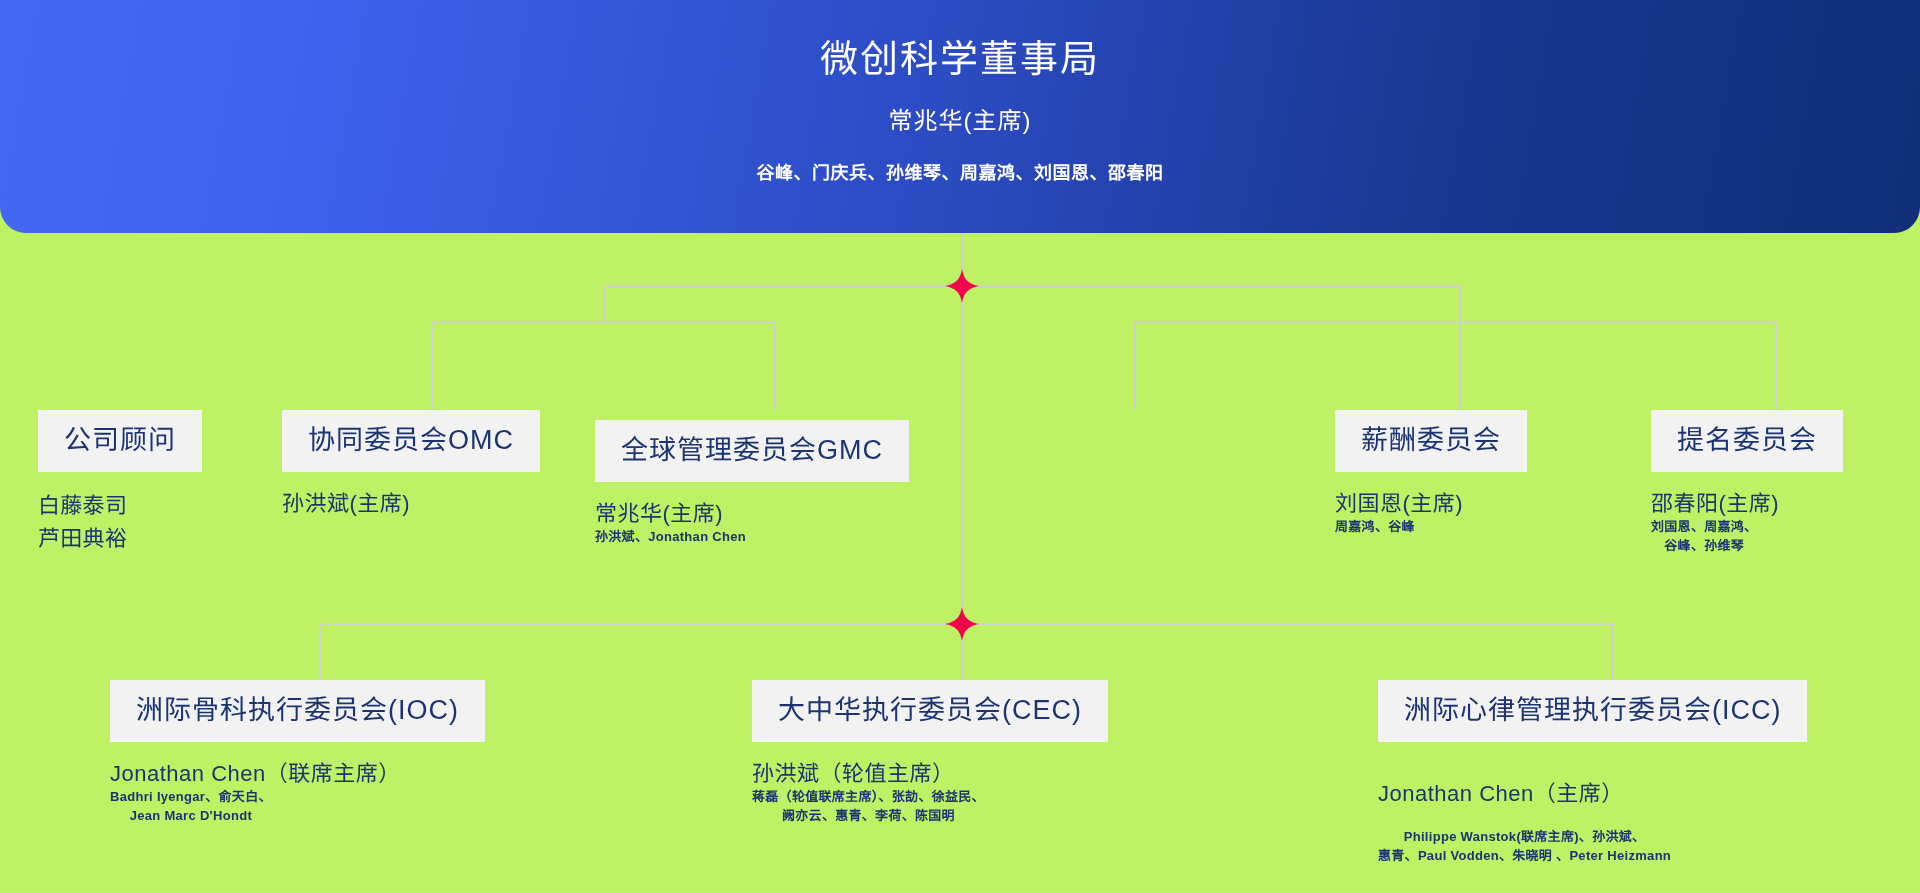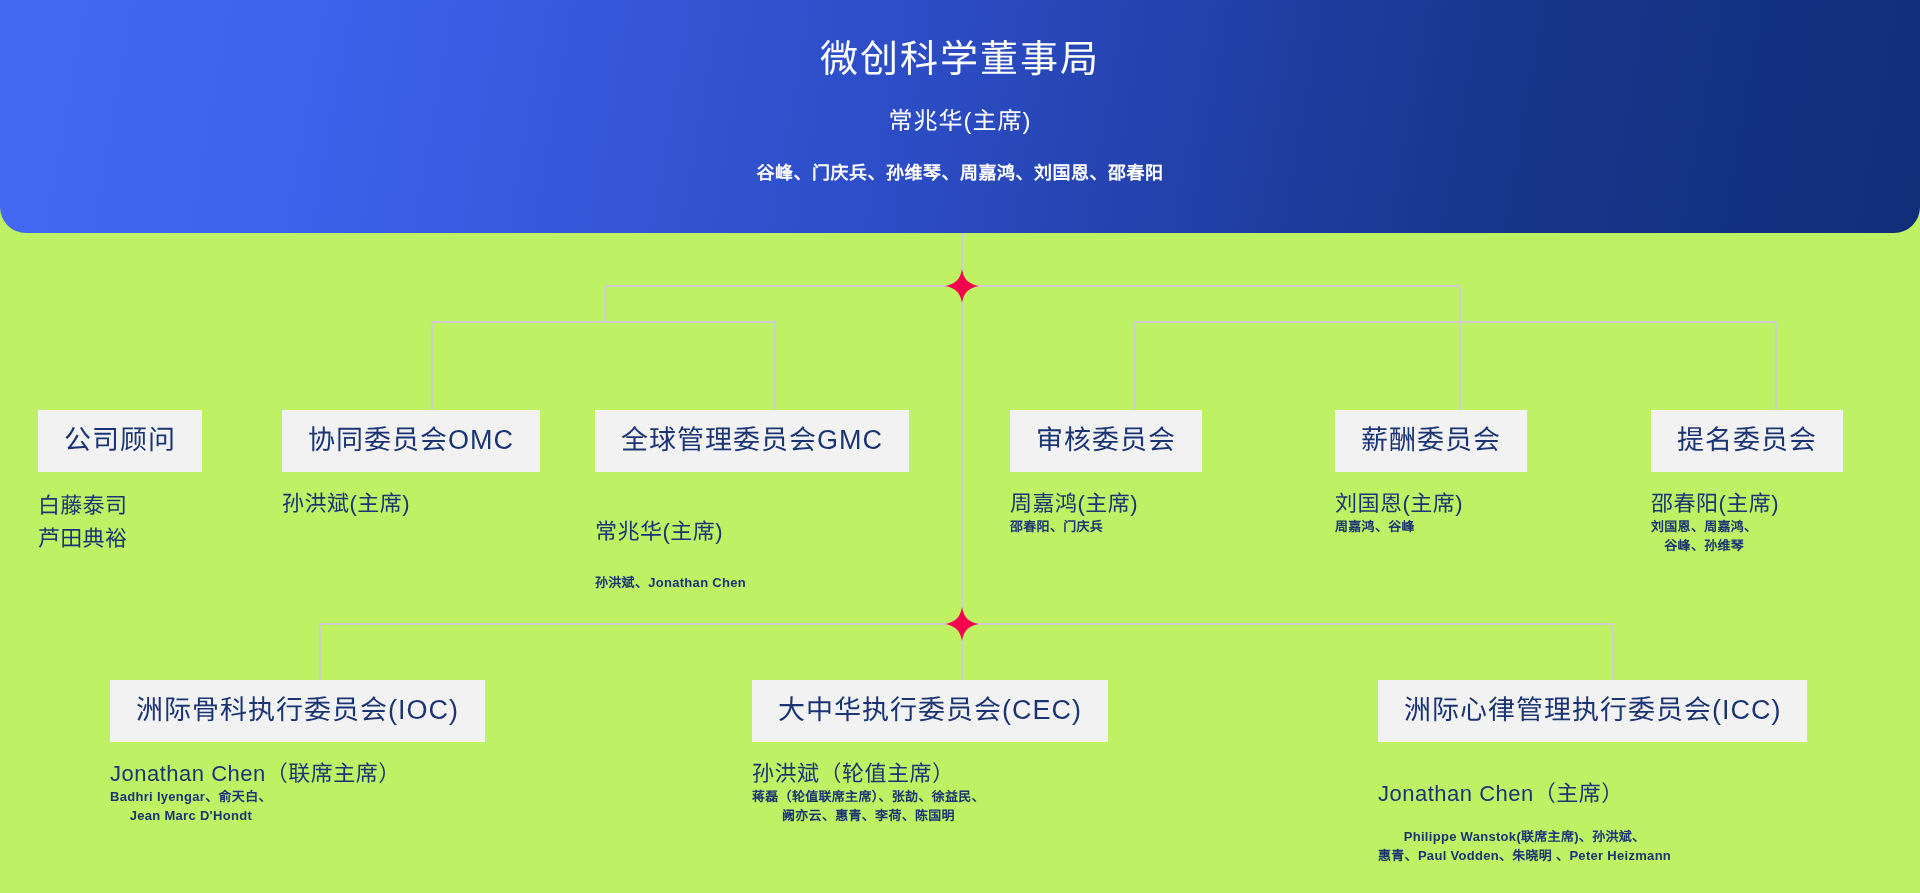--- a/index.html
+++ b/index.html
@@ -149,31 +149,26 @@
   <div class="node w-adv" style="left:38px; top:410px;">
     <div class="node-head">公司顾问</div>
     <div class="node-members plain">白藤泰司<br>芦田典裕</div>
   </div>
 
   <div class="node w-omc" style="left:282px; top:410px;">
     <div class="node-head">协同委员会OMC</div>
     <div class="node-lead">孙洪斌(主席)</div>
   </div>
 
-  <div class="node w-gmc" style="left:595px; top:410px;gap:28px;">
+  <div class="node w-gmc" style="left:595px; top:420px;">
     <div class="node-head">全球管理委员会GMC</div>
     <div class="node-lead">常兆华(主席)</div>
     <div class="node-members">孙洪斌、Jonathan Chen</div>
   </div>
 
-  <div class="node w-audit" style="left:1010px; top:410px;">
-    <div class="node-head">审核委员会</div>
-    <div class="node-lead">周嘉鸿(主席)</div>
-    <div class="node-members">邵春阳、门庆兵</div>
-  </div>
 
   <div class="node w-pay" style="left:1335px; top:410px;">
     <div class="node-head">薪酬委员会</div>
     <div class="node-lead">刘国恩(主席)</div>
     <div class="node-members">周嘉鸿、谷峰</div>
   </div>
 
   <div class="node w-nom" style="left:1651px; top:410px;">
     <div class="node-head">提名委员会</div>
     <div class="node-lead">邵春阳(主席)</div>

